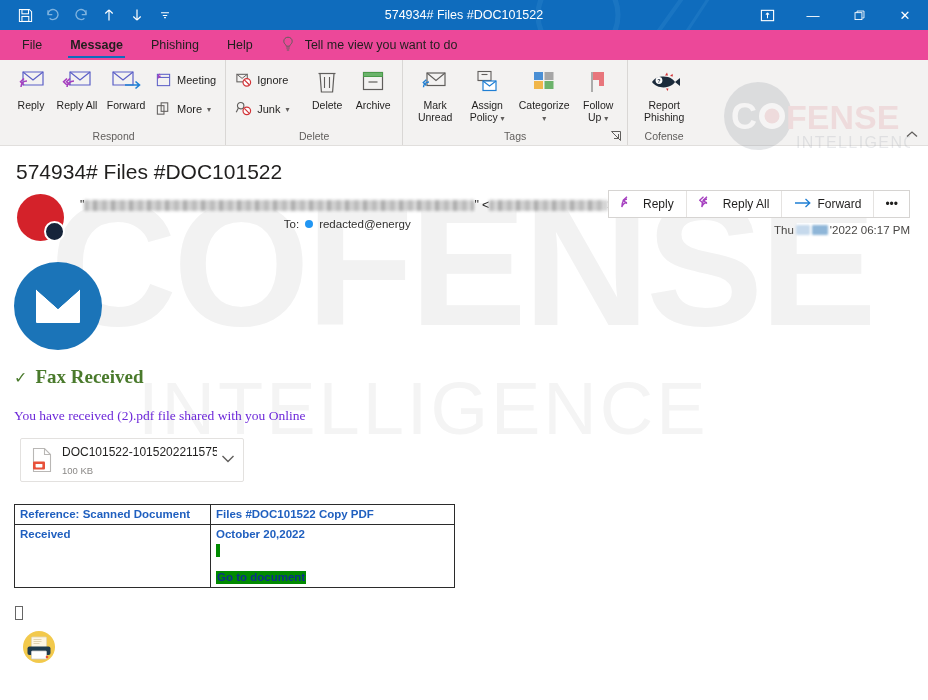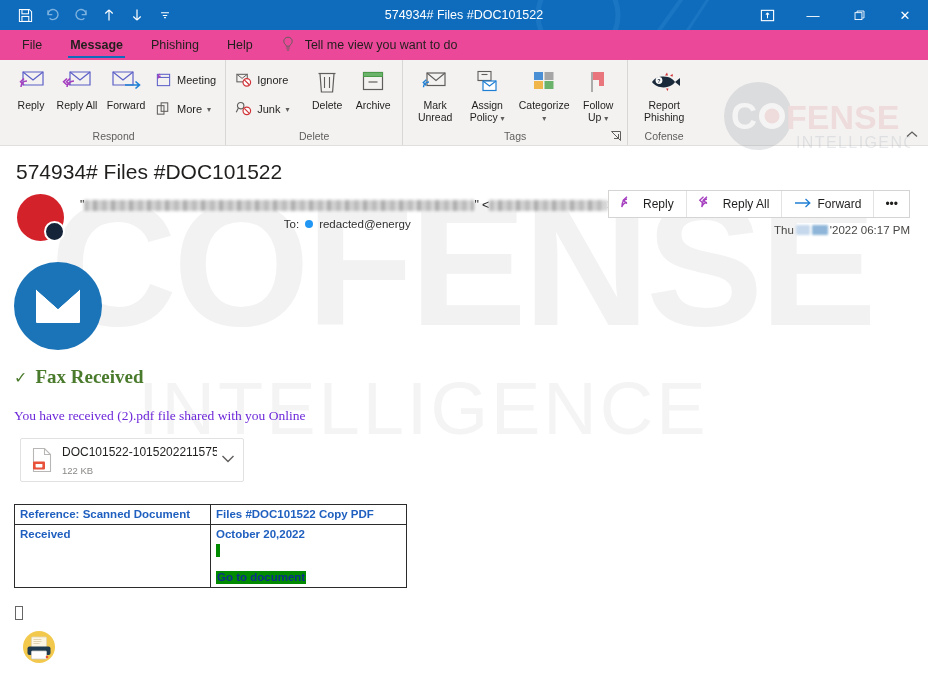--- a/index.html
+++ b/index.html
@@ -154,21 +154,21 @@
     margin: 14px 0 0 14px; width:224px; height:44px; border:1px solid #e3e1df; border-radius:2px;
     display:flex; align-items:center; padding: 0 8px 0 10px; background:#fff;
   }
   .pdf-ico { width:22px; height:26px; flex:none; }
   .chip-txt { margin-left:9px; flex:1; overflow:hidden;}
   .chip-name { font-size:12px; color:#201f1e; white-space:nowrap; overflow:hidden; text-overflow:ellipsis;}
   .chip-size { font-size:9.5px; color:#8a8886; margin-top:2px;}
   .chip-chev { color:#605e5c; font-size:12px; padding-left:4px; }
 
   table.ref {
-    margin: 22px 0 0 8px; border-collapse:collapse; width:393px;
+    margin: 22px 0 0 8px; border-collapse:collapse; width:441px;
     font-family:"Liberation Sans", sans-serif;
   }
   table.ref td {
     border:1px solid #2b2b2b; padding: 3px 5px; vertical-align:top;
     font-size:11.5px; font-weight:bold; color:#1f5fbf; line-height:13px;
   }
   table.ref td.left { width:196px; }
   .gotodoc {
     display:inline-block; background:#008a00; color:#0b2f8a; font-weight:bold; font-size:11.5px;
     padding:0 1px; margin-top:14px;
@@ -563,21 +563,21 @@
       <span class="pdf-ico">
         <svg width="22" height="26" viewBox="0 0 22 26">
           <path d="M2.5 1.5h11l6 6v17h-17z" fill="#fff" stroke="#b9b7b5" stroke-width="1.1"></path>
           <path d="M13.5 1.5v6h6" fill="none" stroke="#b9b7b5" stroke-width="1.1"></path>
           <rect x="2" y="14.5" width="12" height="8" rx="1" fill="#e8513a"></rect>
           <rect x="4.6" y="17" width="6.8" height="3.4" rx=".6" fill="#ffffff"></rect>
         </svg>
       </span>
       <span class="chip-txt">
         <span class="chip-name">DOC101522-1015202211575...</span>
-        <span class="chip-size">122 KB</span>
+        <span class="chip-size">100 KB</span>
       </span>
       <span class="chip-chev">
         <svg width="14" height="10" viewBox="0 0 14 10">
             <path d="M1.5 2 7 7.6 12.5 2" fill="none" stroke="#605e5c" stroke-width="1.4"></path>
           </svg>
       </span>
     </div>
 
     <table class="ref">
       <tbody>

